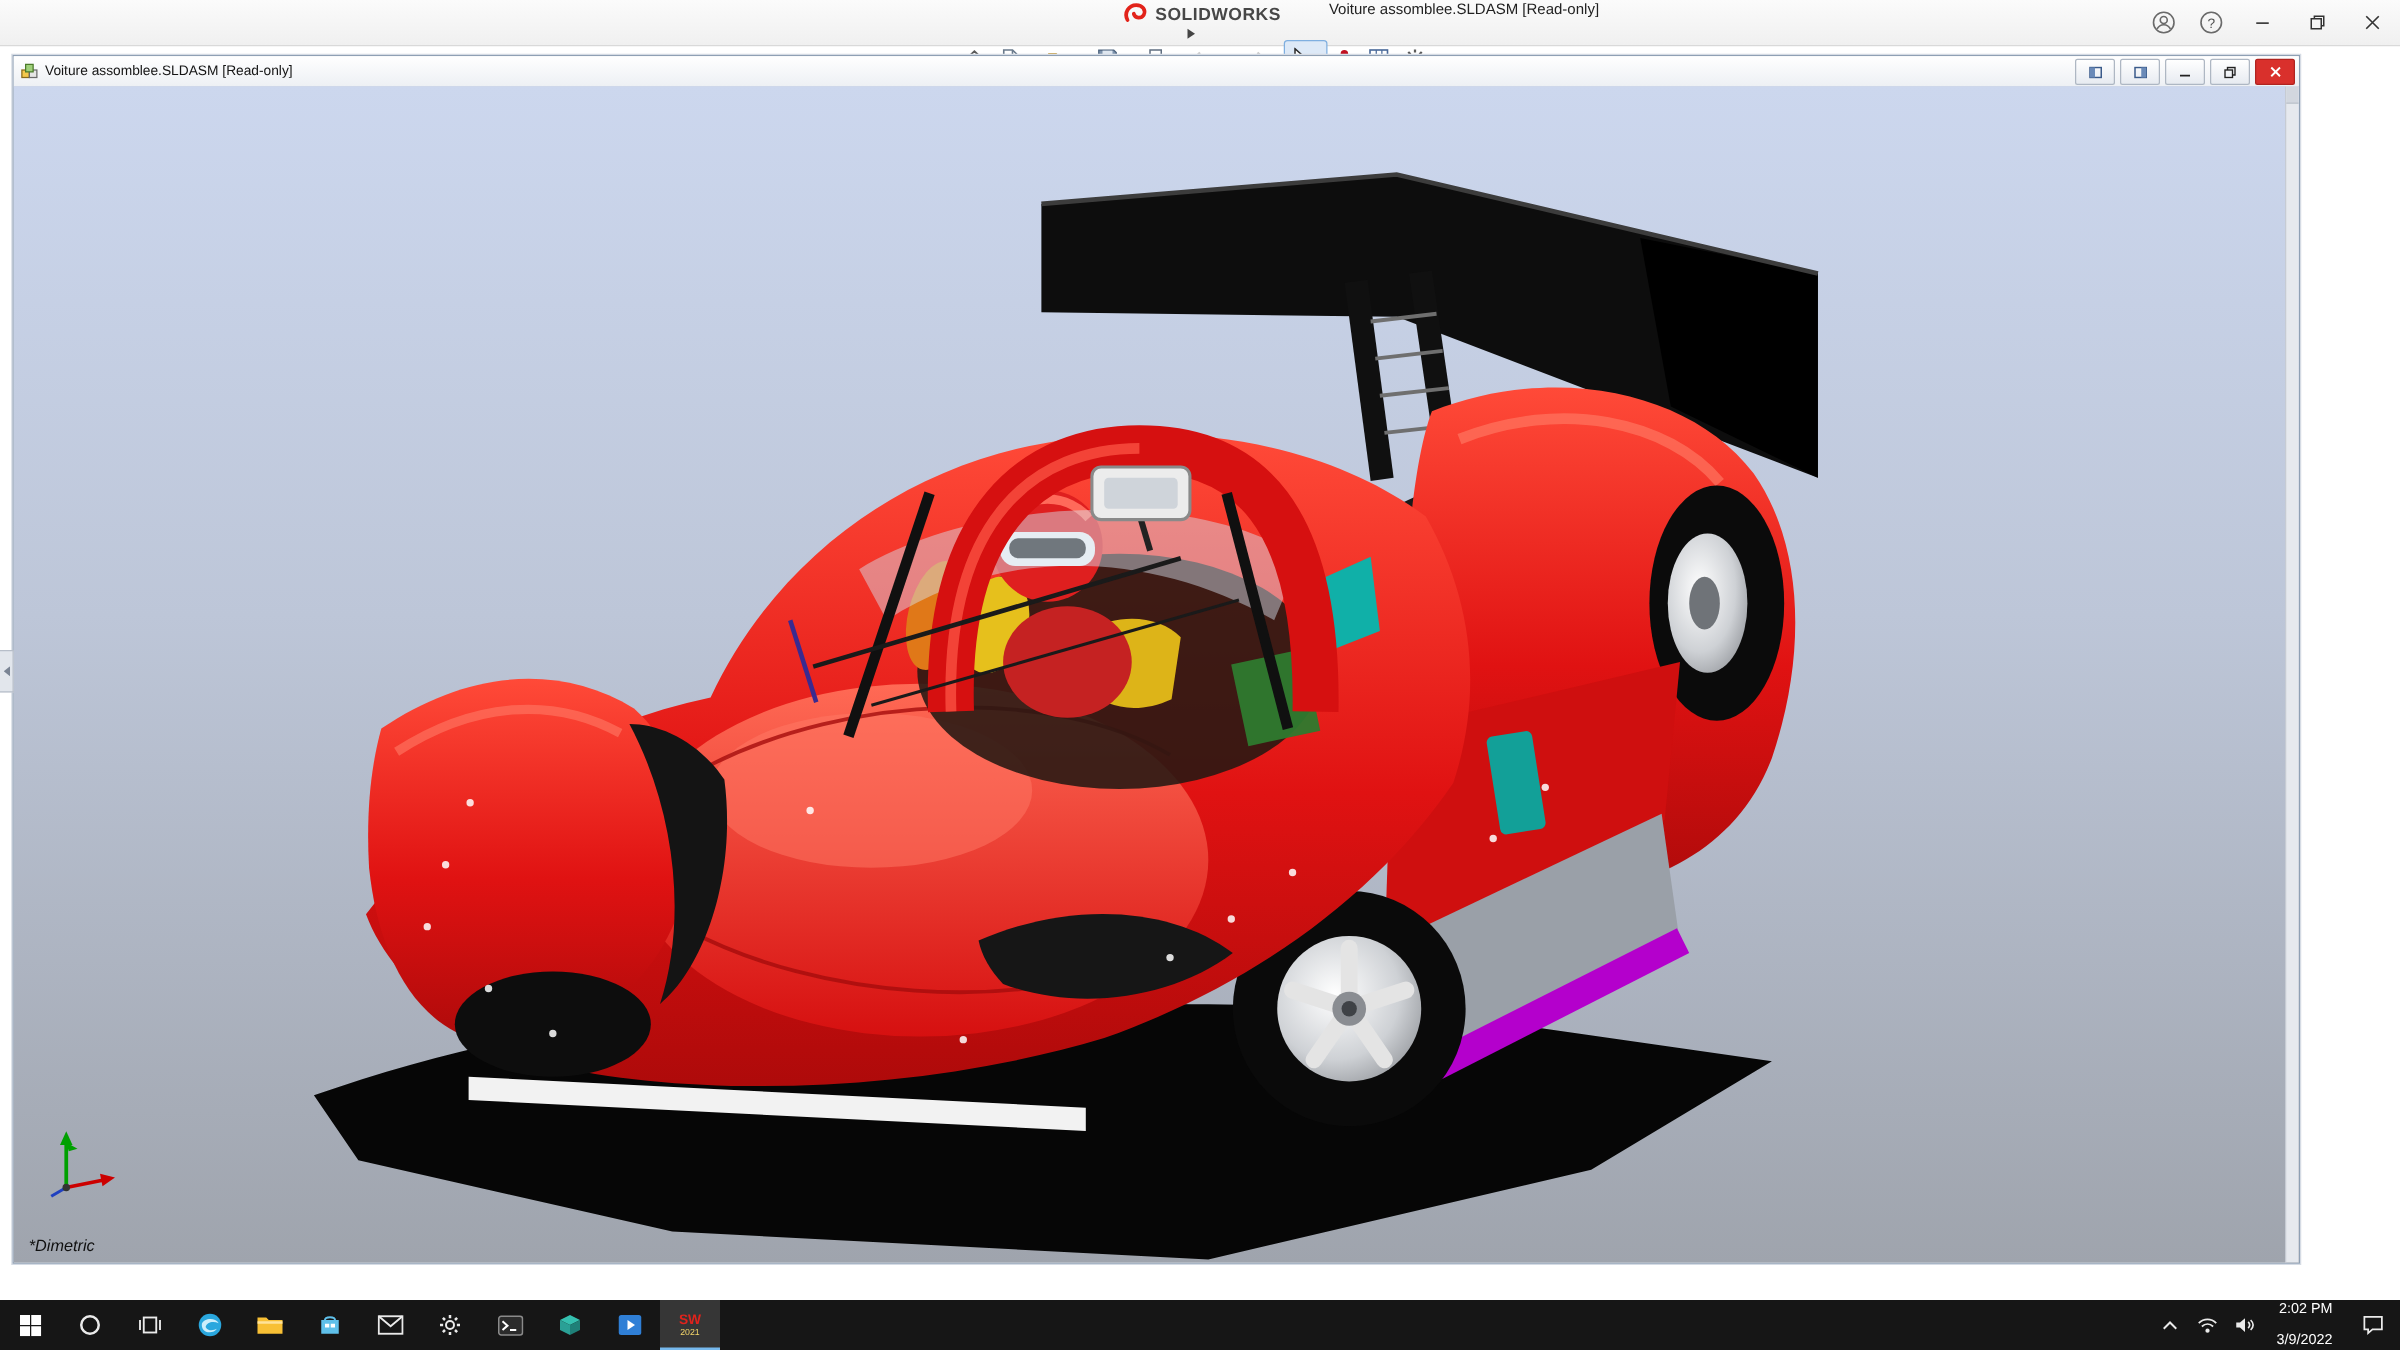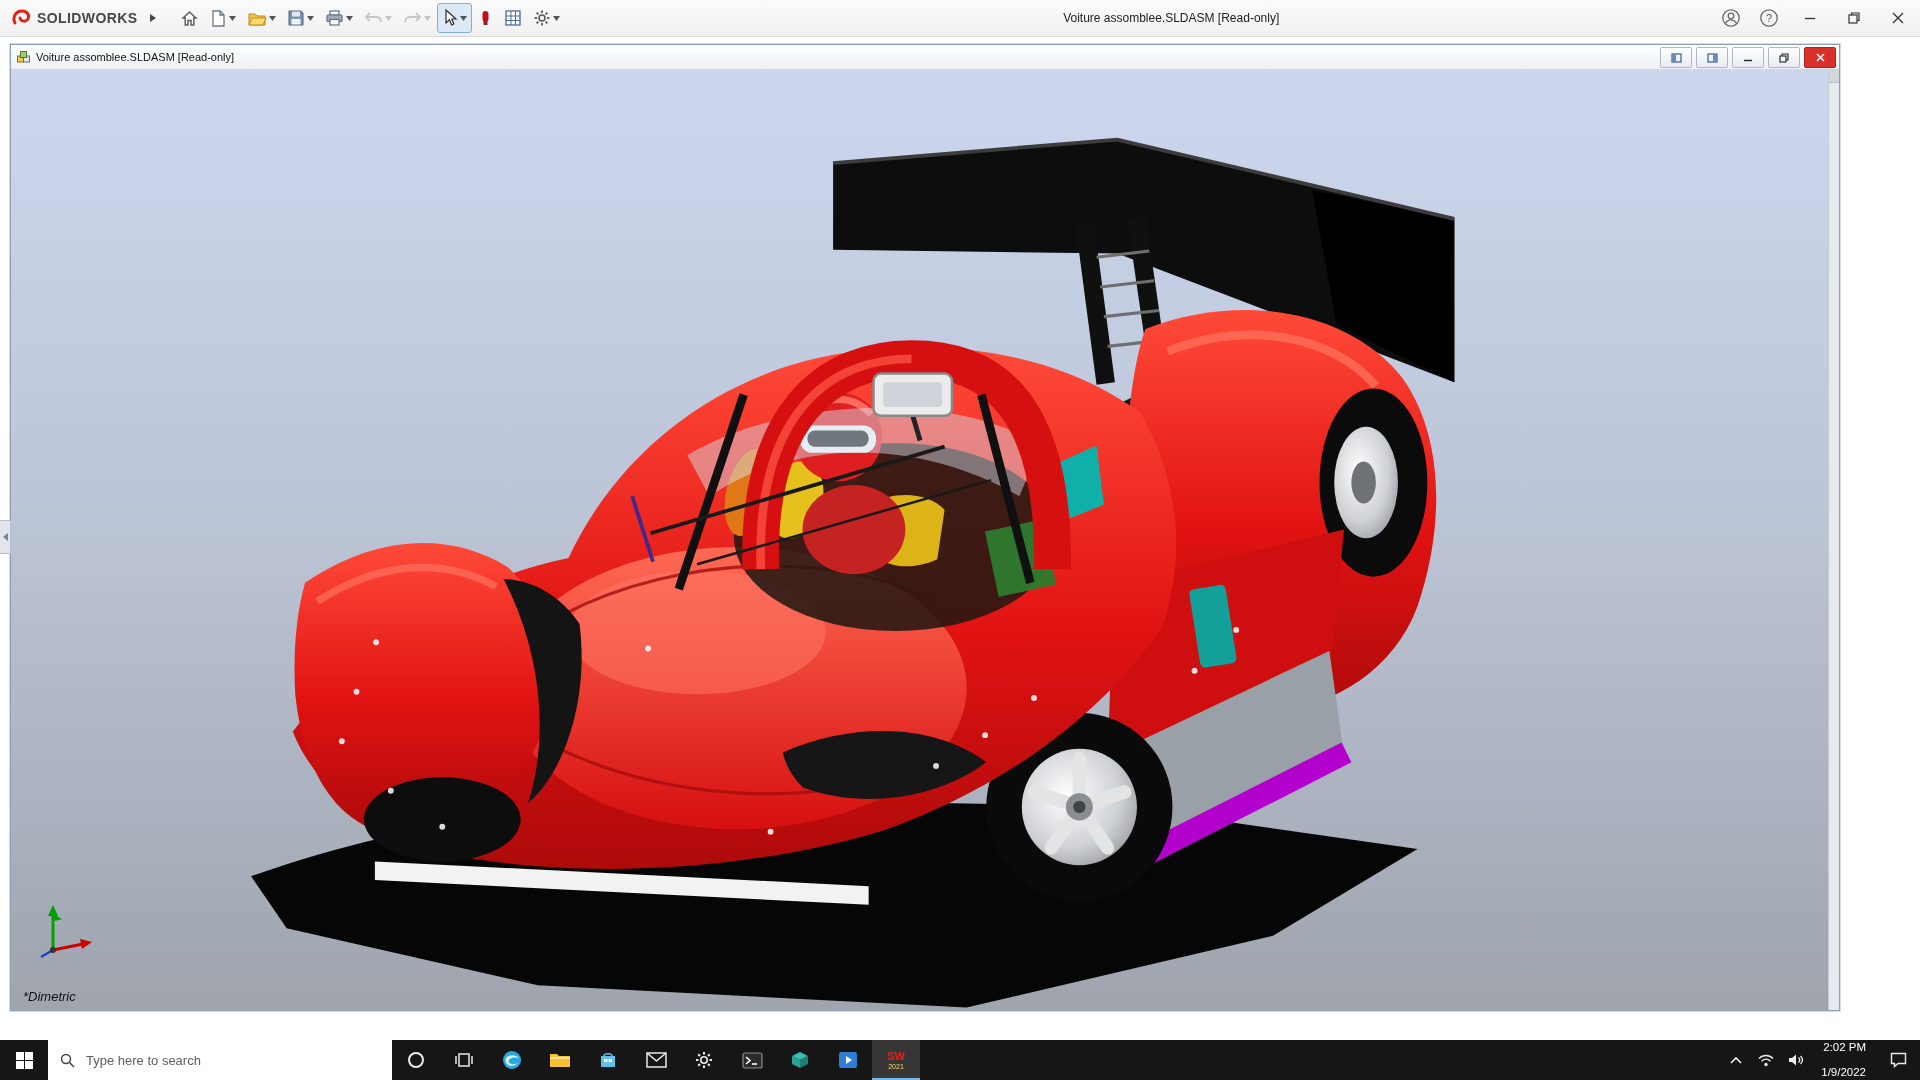--- a/index.html
+++ b/index.html
@@ -2,21 +2,21 @@
 <html><head>
 <meta charset="utf-8">
 <style>
   html,body{margin:0;padding:0;background:#444;}
   .app{position:relative;width:1920px;height:1080px;background:#ffffff;overflow:hidden;
        font-family:"Liberation Sans",sans-serif;-webkit-font-smoothing:antialiased;}
 
   
   .titlebar{position:absolute;top:0;left:0;right:0;height:36px;
     background:linear-gradient(#fbfbfb,#f0f0f0);border-bottom:1px solid #d9d9d9;
-    display:flex;align-items:center;}
+    display:flex;align-items:center;flex-direction:column;}
   .brand{display:flex;align-items:center;gap:5px;padding:0 8px 0 10px;}
   .dsmark{width:22px;height:22px;}
   .brandname{font-size:14px;font-weight:bold;color:#474747;letter-spacing:.4px;}
   .flyout{width:16px;height:24px;display:flex;align-items:center;justify-content:center;margin-right:14px;}
   .tools{display:flex;align-items:center;gap:1px;}
   .tbtn{height:28px;display:flex;align-items:center;padding:0 4px;border-radius:3px;border:1px solid transparent;}
   .tbtn svg{display:block;}
   .tbtn .caret{margin-left:2px;}
   .tbtn.disabled{opacity:.38;}
   .tbtn.active{background:#dde9f7;border-color:#7fafe0;}
@@ -405,27 +405,20 @@
     <div class="tb-start">
       <svg width="17" height="17" viewBox="0 0 17 17">
           <g fill="#fff">
             <rect x="0" y="0" width="8" height="8"></rect>
             <rect x="9" y="0" width="8" height="8"></rect>
             <rect x="0" y="9" width="8" height="8"></rect>
             <rect x="9" y="9" width="8" height="8"></rect>
           </g>
         </svg>
     </div>
-    <div class="tb-search">
-      <svg width="15" height="15" viewBox="0 0 15 15">
-          <circle cx="6" cy="6" r="4.5" fill="none" stroke="#444" stroke-width="1.5"></circle>
-          <line x1="9.5" y1="9.5" x2="14" y2="14" stroke="#444" stroke-width="1.5"></line>
-        </svg>
-      <input type="text" placeholder="Type here to search" style="">
-    </div>
     <div class="tb-btn">
       <svg width="20" height="20" viewBox="0 0 20 20">
           <circle cx="10" cy="10" r="7" fill="none" stroke="#eaeaea" stroke-width="2"></circle>
         </svg>
     </div>
     <div class="tb-btn">
       <svg width="18" height="16" viewBox="0 0 18 16">
           <rect x="4" y="2" width="10" height="12" fill="none" stroke="#eaeaea" stroke-width="1.5"></rect>
           <line x1="1" y1="4" x2="1" y2="12" stroke="#eaeaea" stroke-width="1.5"></line>
           <line x1="17" y1="4" x2="17" y2="12" stroke="#eaeaea" stroke-width="1.5"></line>
@@ -513,21 +506,21 @@
           </svg>
       </div>
       <div class="tray-btn">
         <svg width="16" height="14" viewBox="0 0 16 14">
             <path d="M1 5 H4 L8 1.5 V12.5 L4 9 H1 Z" fill="#eaeaea"></path>
             <path d="M10.5 4.5 C12 6 12 8 10.5 9.5 M12.5 3 C15 5.5 15 8.5 12.5 11" fill="none" stroke="#eaeaea" stroke-width="1.3"></path>
           </svg>
       </div>
       <div class="clock">
         <span>2:02 PM</span>
-        <span>1/9/2022</span>
+        <span>3/9/2022</span>
       </div>
       <div class="notif">
         <svg width="17" height="16" viewBox="0 0 17 16">
             <path d="M1.5 1.5 H15.5 V11.5 H8 L4.5 14.5 V11.5 H1.5 Z" fill="none" stroke="#eaeaea" stroke-width="1.4"></path>
           </svg>
       </div>
     </div>
   </div>
 
 </div>

